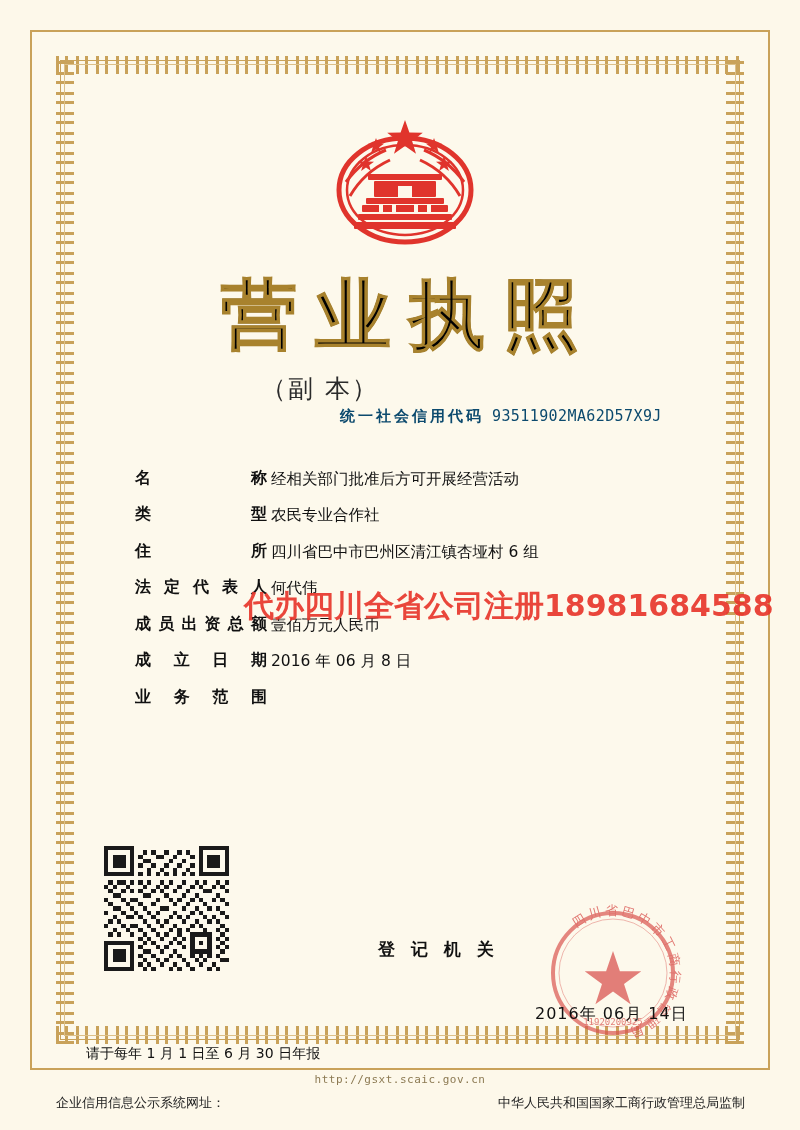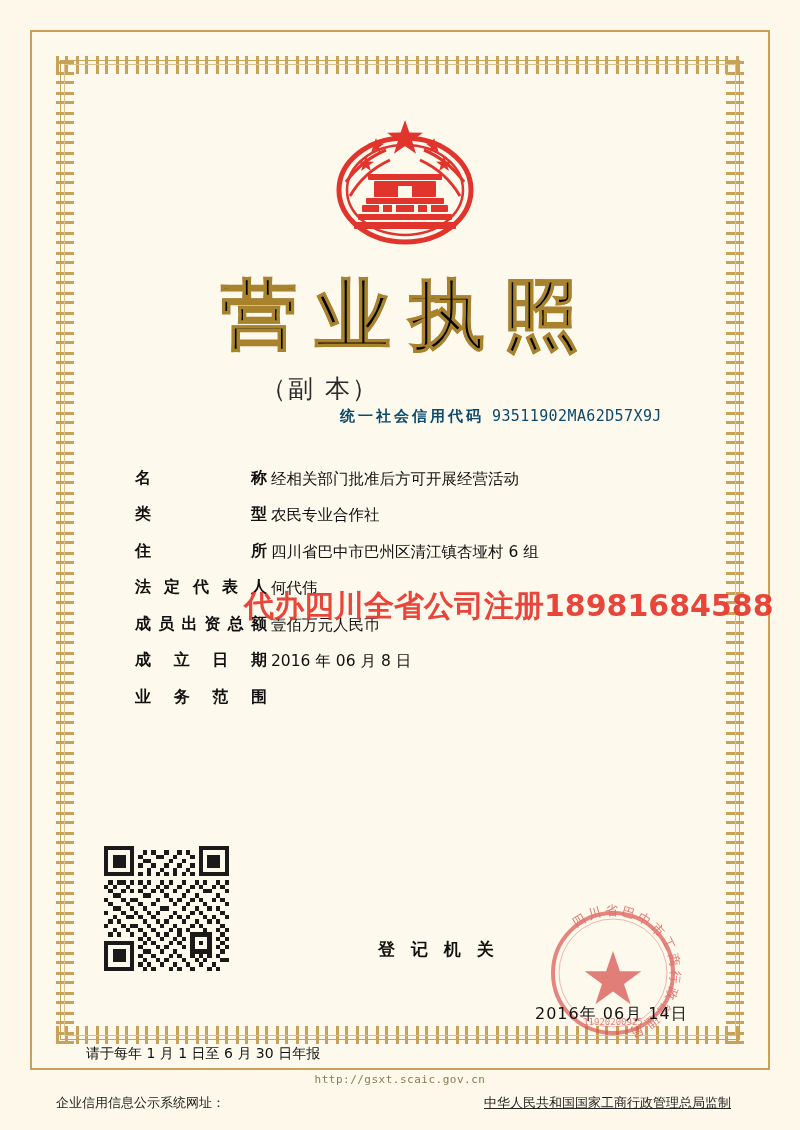--- a/index.html
+++ b/index.html
@@ -249,26 +249,25 @@
   .footer-left {
     position: absolute;
     left: 56px; top: 1094px;
     font-family: "DejaVu Sans", sans-serif;
     font-size: 13px;
     color: #222;
     white-space: nowrap;
   }
   .footer-right {
     position: absolute;
-    right: 69px; top: 1094px;
+    right: 55px; top: 1094px;
     font-family: "DejaVu Sans", sans-serif;
     font-size: 13px;
     color: #222;
     white-space: nowrap;
-    text-decoration: underline;
   }
 </style>
 </head>
 <body>
 
 <div id="page">
 
   <div class="frame-outer"></div>
   <div class="frame-greek"></div>
   <div class="frame-inner-line"></div>

